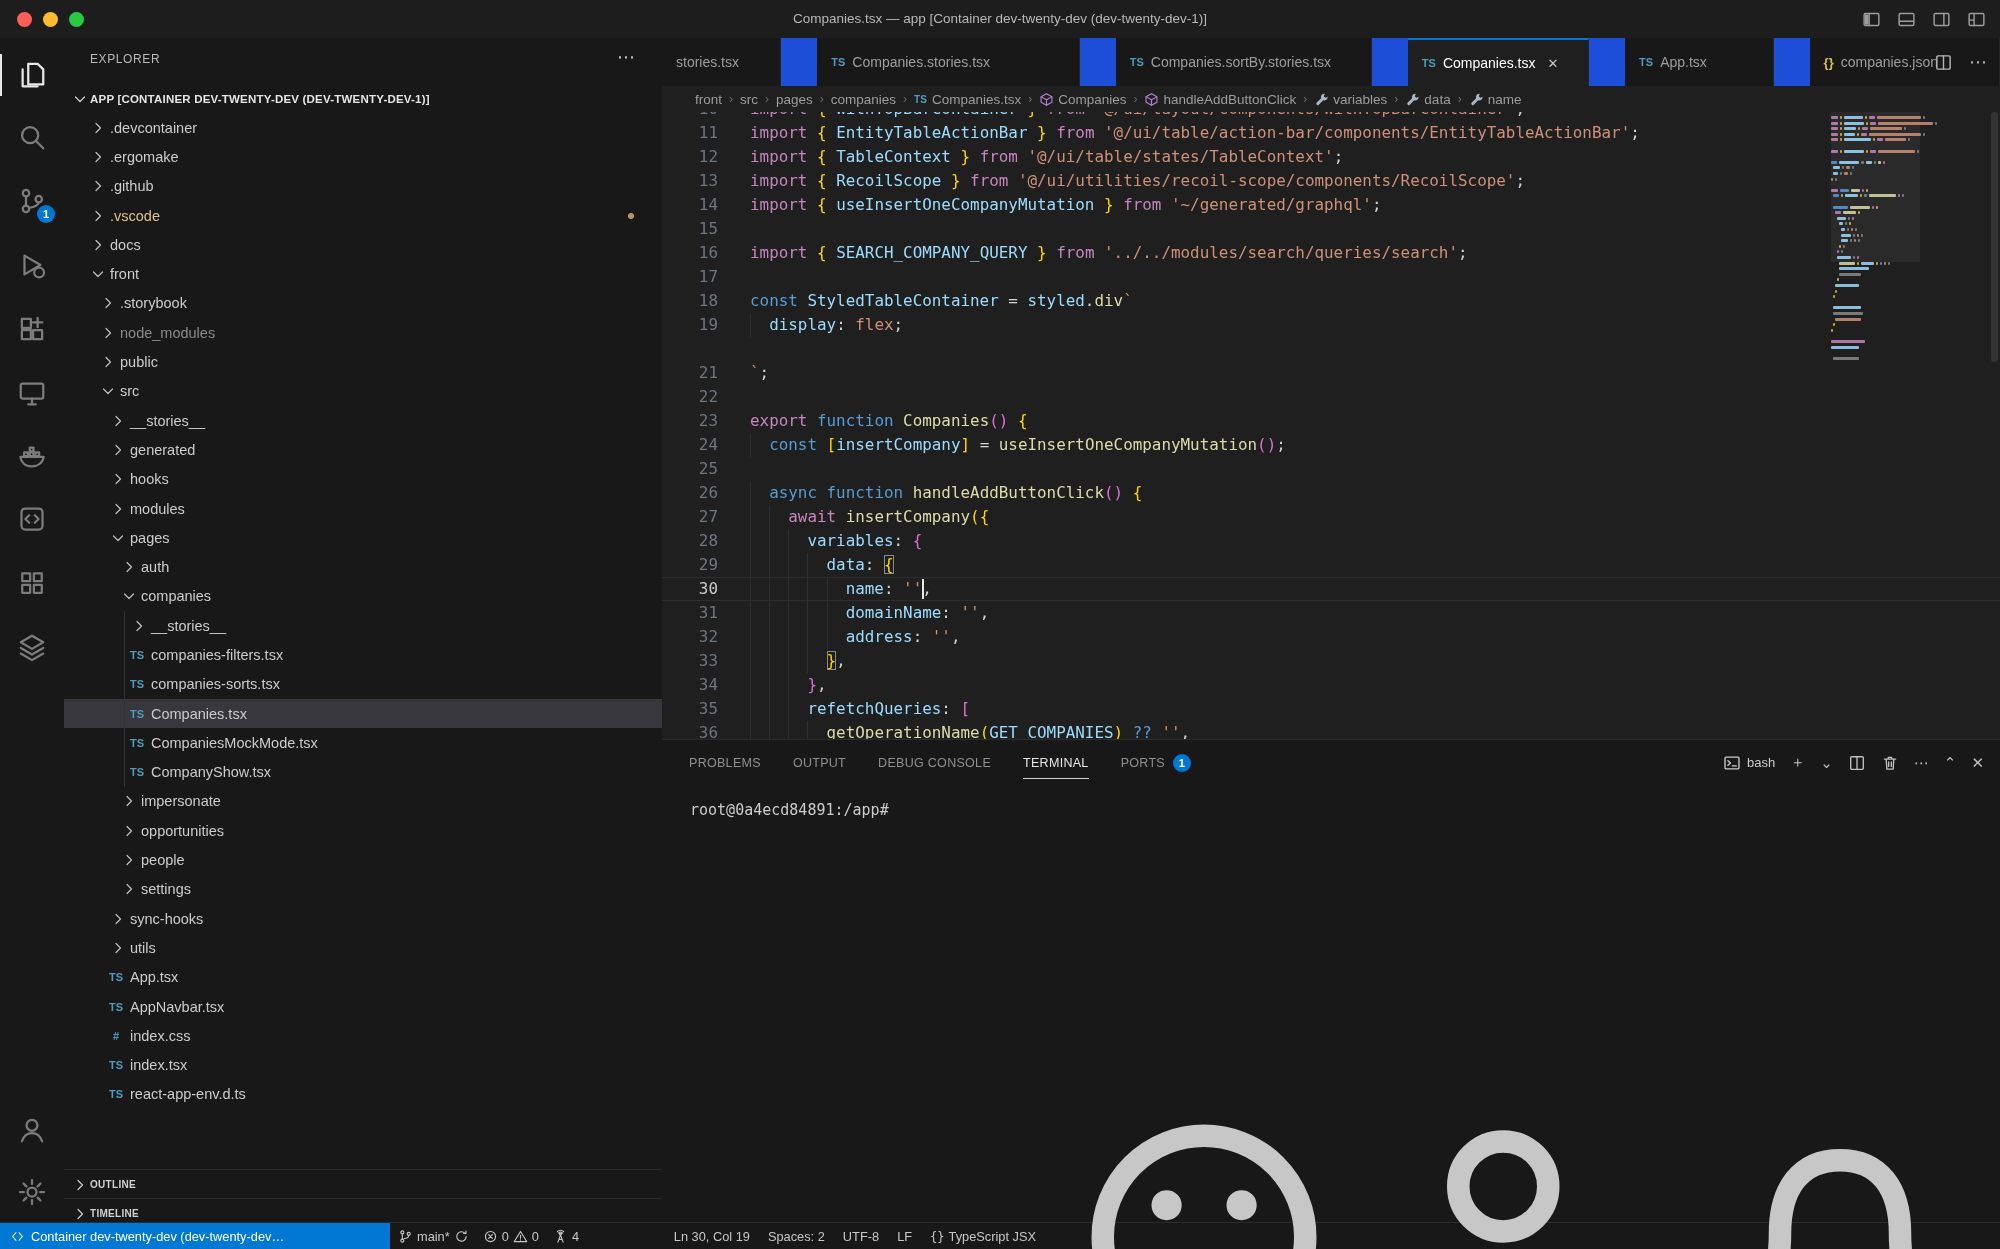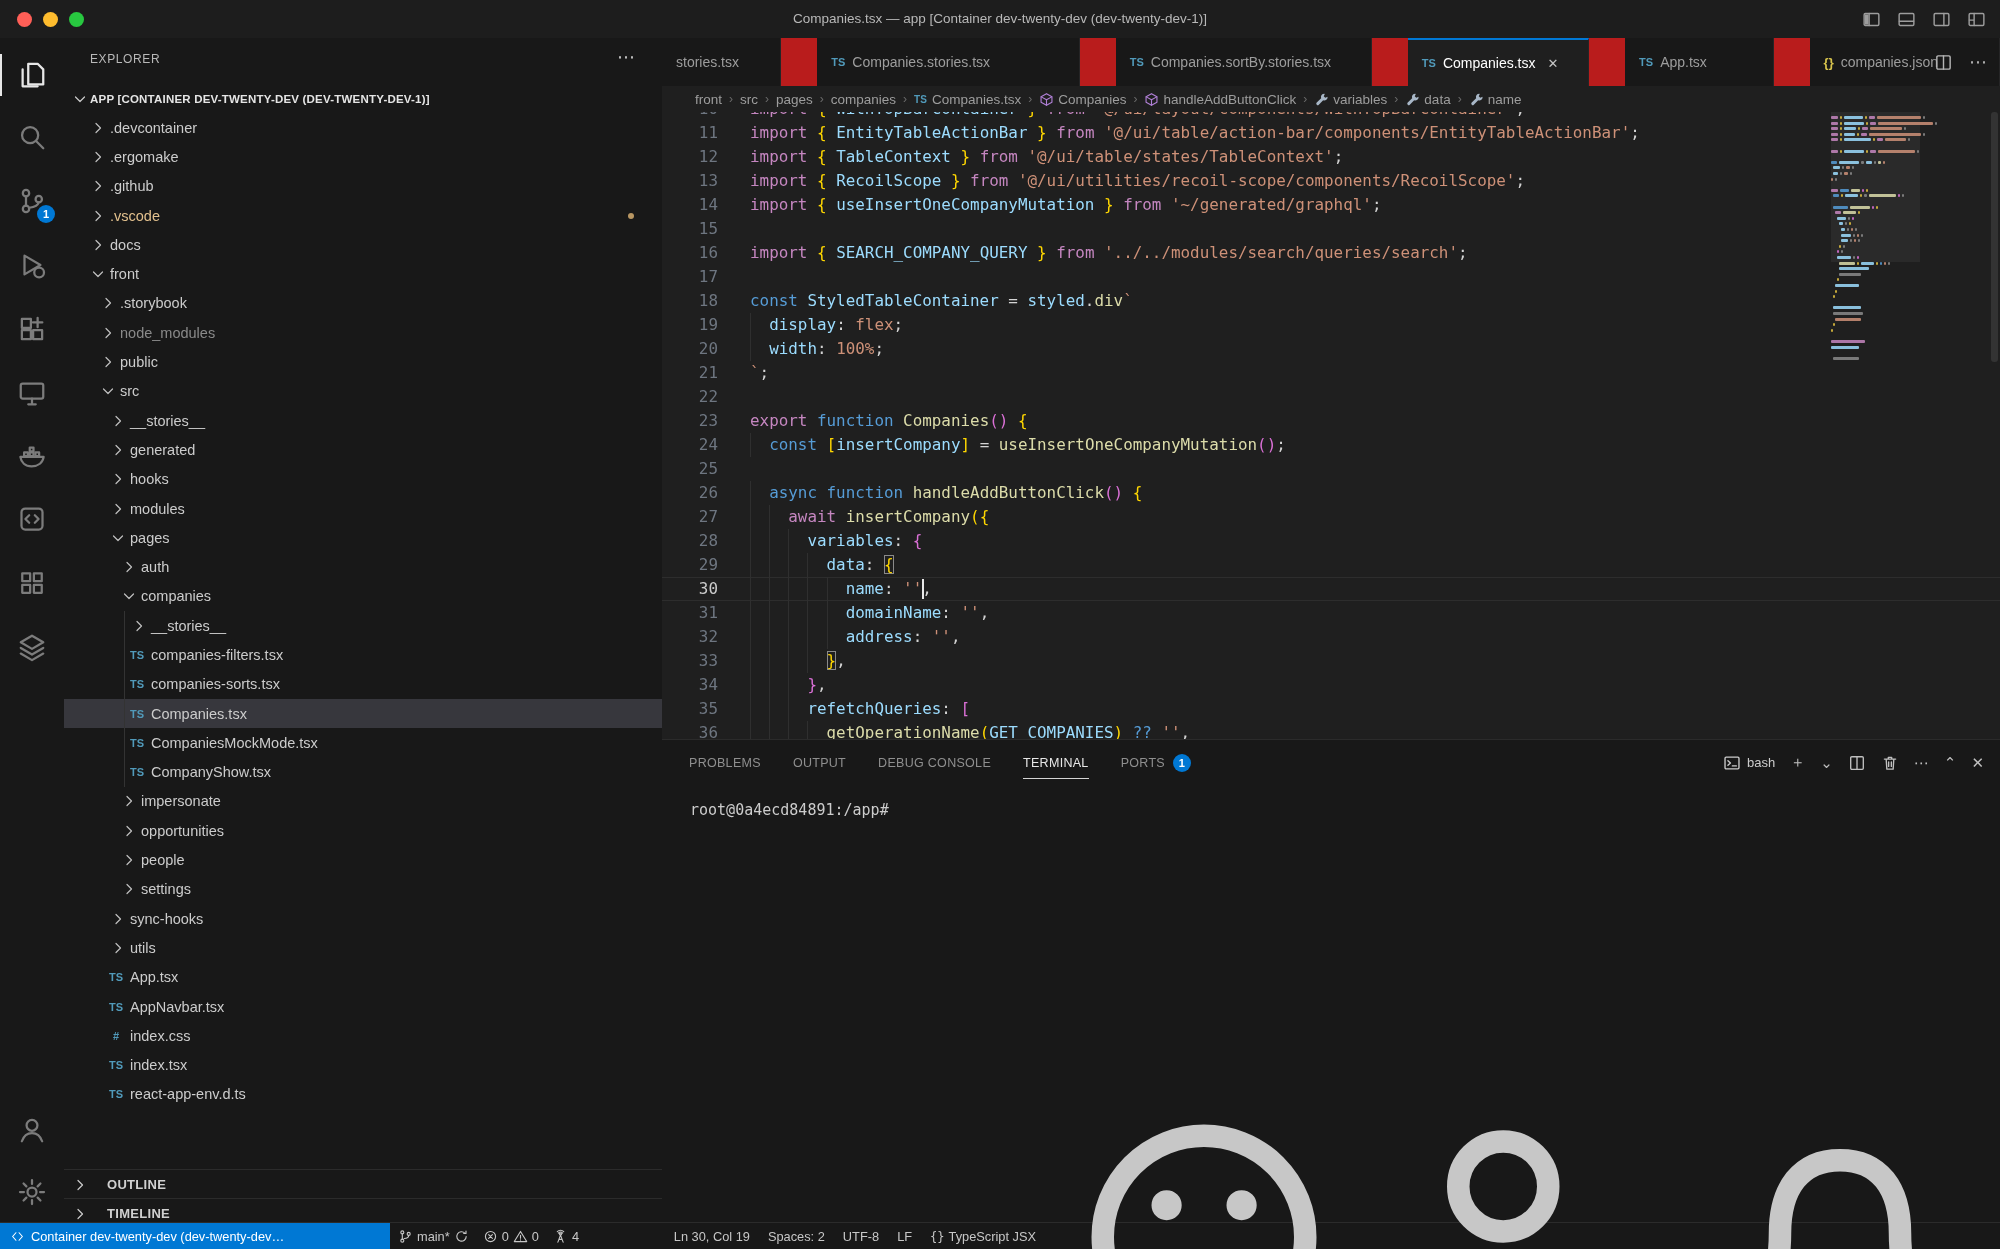--- a/index.html
+++ b/index.html
@@ -36,24 +36,24 @@
   .trow{position:relative;height:29.3px;display:flex;align-items:center;font-size:14.5px;color:#cccccc;cursor:pointer;white-space:nowrap;}
   .trow.sel{background:#37373d;}
   .trow .chev{width:16px;height:16px;flex:0 0 16px;color:#c0c0c0;margin-right:4px;}
   .trow .ficon{width:18px;flex:0 0 18px;margin-right:5px;font-size:11px;font-weight:bold;color:#519aba;text-align:center;}
   .trow.dim{color:#8a8a8a;}
   .trow.mod{color:#e2c08d;}
   .trow .gitdot{position:absolute;right:28px;top:12px;width:6px;height:6px;border-radius:50%;background:#b89662;}
   .tree-guide{position:absolute;width:1px;background:#333;}
   .sb-foot{position:absolute;left:0;width:100%;height:29px;border-top:1px solid #2b2b2b;display:flex;align-items:center;cursor:pointer;}
   .sb-foot .chev{width:16px;height:16px;margin-left:8px;color:#cccccc;}
-  .sb-foot .lbl{font-size:13px;font-weight:bold;color:#d0d0d0;margin-left:19px;letter-spacing:.3px;}
+  .sb-foot .lbl{font-size:10px;font-weight:bold;color:#d0d0d0;margin-left:2px;letter-spacing:.3px;}
   
   .editor{position:absolute;left:662px;top:0;width:1338px;height:1184px;background:#1f1f1f;}
-  .tabstrip{position:absolute;left:0;top:0;width:100%;height:48px;background:#b91c1c;border-bottom:6px solid #86efac;display:flex;gap:36px;}
+  .tabstrip{position:absolute;left:0;top:0;width:100%;height:48px;background:#1d4ed8;border-bottom:6px solid #86efac;display:flex;gap:36px;}
   .tab{position:relative;height:48px;display:flex;align-items:center;padding:0 14px;font-size:14px;color:#9d9d9d;
        background:#181818;border-right:1px solid #252526;box-sizing:border-box;cursor:pointer;overflow:hidden;}
   .tab .ficon{font-size:11px;font-weight:bold;color:#519aba;margin-right:7px;}
   .tab .jicon{font-size:13px;font-weight:bold;color:#d8c44d;margin-right:7px;}
   .tab.active{background:#1f1f1f;color:#ffffff;border-top:2px solid #0078d4;}
   .tab .close{margin-left:12px;color:#c5c5c5;font-size:13px;}
   .tab-actions{position:absolute;right:12px;top:0;height:48px;display:flex;align-items:center;gap:16px;color:#b5b5b5;}
   .tab-actions .ic{width:19px;height:19px;}
   .tab-actions .more{font-size:18px;letter-spacing:1px;}
   .breadcrumb{position:absolute;left:0;top:48px;width:100%;height:26px;background:#1f1f1f;display:flex;align-items:center;
@@ -675,25 +675,20 @@
           </div>
           <div class="cl" style="top: 177px;">
             <span class="num">18</span>
             <span class="txt"><span class="tk-kb">const </span><span class="tk-id">StyledTableContainer</span><span class="tk-pn"> = </span><span class="tk-id">styled</span><span class="tk-pn">.</span><span class="tk-fn">div</span><span class="tk-st">`</span></span>
           </div>
           <div class="cl" style="top: 201px;">
             <span class="num">19</span>
             <div class="guide" style="left: 88px;"></div>
             <span class="txt"><span class="tk-pn">  </span><span class="tk-id">display</span><span class="tk-pn">: </span><span class="tk-st">flex</span><span class="tk-pn">;</span></span>
           </div>
-          <div class="cl" style="top: 225px;">
-            <span class="num">20</span>
-            <div class="guide" style="left: 88px;"></div>
-            <span class="txt"><span class="tk-pn">  </span><span class="tk-id">width</span><span class="tk-pn">: </span><span class="tk-st">100%</span><span class="tk-pn">;</span></span>
-          </div>
           <div class="cl" style="top: 249px;">
             <span class="num">21</span>
             <span class="txt"><span class="tk-st">`</span><span class="tk-pn">;</span></span>
           </div>
           <div class="cl" style="top: 273px;">
             <span class="num">22</span>
             <span class="txt"></span>
           </div>
           <div class="cl" style="top: 297px;">
             <span class="num">23</span>

